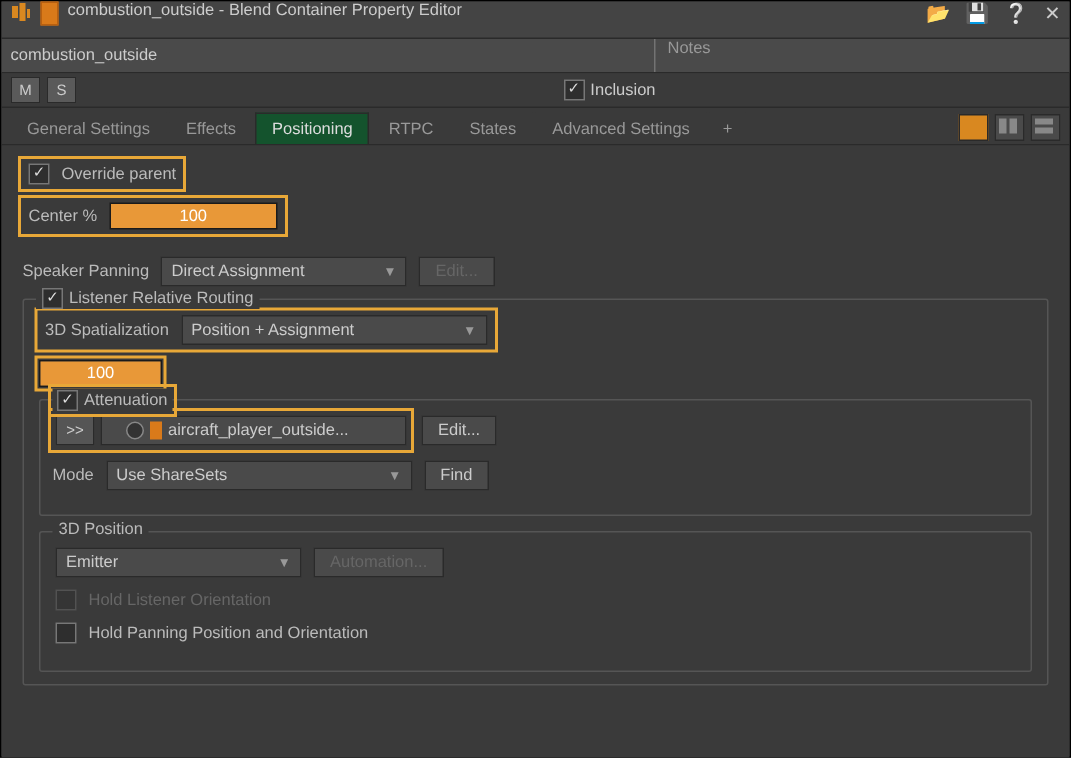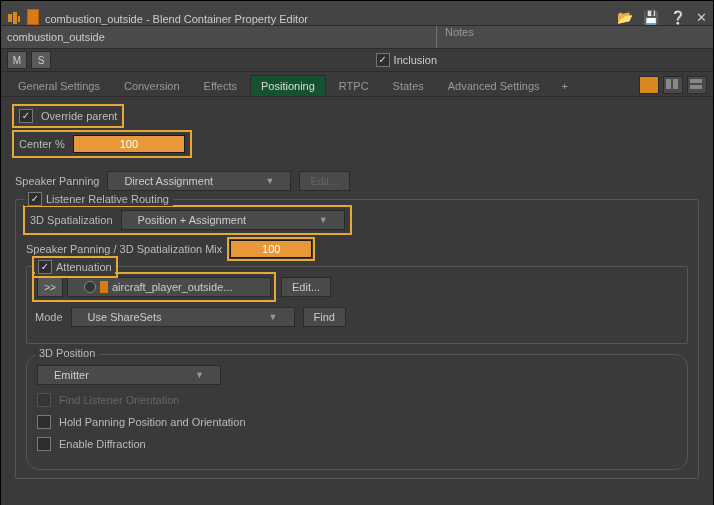--- a/index.html
+++ b/index.html
@@ -1,17 +1,17 @@
 <!DOCTYPE html>
 <html><head>
 <meta charset="utf-8">
 <style>
 html,body{margin:0;padding:0;background:#1a1a1a;font-family:"Segoe UI",Arial,sans-serif;font-size:11px;color:#b8b8b8;-webkit-font-smoothing:antialiased}
 .window{width:714px;height:505px;background:#3a3a3a;box-sizing:border-box;border:1px solid #000;position:relative}
-.titlebar{height:24px;background:#444;border-bottom:1px solid #2a2a2a;display:flex;align-items:flex-end;padding:0 6px;gap:6px}
+.titlebar{height:24px;background:#444;border-bottom:1px solid #2a2a2a;display:flex;align-items:flex-start;padding:0 6px;gap:6px}
 .tb-icon{width:14px;height:14px;display:inline-flex;align-items:center;justify-content:center;color:#e8a838;font-weight:bold;font-size:12px}
 .tb-pin{width:10px;height:14px;background:#d97a1a;border:1px solid #b86010}
 .tb-title{flex:1;color:#ccc;font-size:11px}
 .tb-actions{display:flex;gap:10px;color:#ccc}
 .tb-actions span{cursor:pointer;font-size:13px}
 .toolbar{height:22px;background:#4a4a4a;border-bottom:1px solid #2a2a2a;display:flex;align-items:stretch}
 .toolbar-left{display:flex;align-items:center;padding:0 6px;gap:6px;flex:1}
 .toolbar-right{width:260px;border-left:1px solid #737373;display:flex;padding:0 8px;color:#999}
 .obj-name{color:#ccc}
 .toolbar2{height:22px;background:#3a3a3a;border-bottom:1px solid #2a2a2a;display:flex;align-items:center;padding:0 6px;gap:4px}
@@ -26,33 +26,33 @@
 .tab.plus{padding:4px 8px}
 .view-btns{margin-left:auto;display:flex;gap:4px;align-items:center;padding-bottom:2px}
 .view-btn{width:18px;height:16px;border:1px solid #2a2a2a;background:#4a4a4a;display:inline-flex;cursor:pointer}
 .view-btn.sel{background:#d98820}
 .content{padding:10px 14px 14px 14px;background:#3a3a3a;height:calc(505px - 24px - 22px - 22px - 24px - 2px);overflow:hidden;position:relative}
 .row{display:flex;align-items:center;gap:8px;margin-bottom:8px}
 .label{color:#bbb}
 .num-field{width:110px;height:16px;background:#2e2e2e;border:1px solid #1a1a1a;display:flex;position:relative}
 .num-field .bar{background:#e89838;height:100%}
 .num-field .val{position:absolute;inset:0;display:flex;align-items:center;justify-content:center;color:#fff;font-size:11px}
-.dropdown{height:18px;background:#4a4a4a;border:1px solid #2a2a2a;display:flex;align-items:center;padding:0 16px;color:#ccc;gap:6px;cursor:pointer}
+.dropdown{height:18px;background:#4a4a4a;border:1px solid #2a2a2a;display:flex;align-items:center;padding:0 6px;color:#ccc;gap:6px;cursor:pointer}
 .dropdown .arrow{margin-left:auto;font-size:9px;color:#999}
 .btn{height:18px;padding:0 10px;background:#4a4a4a;border:1px solid #2a2a2a;color:#ccc;display:inline-flex;align-items:center;cursor:pointer;font-size:11px}
 .btn.disabled{color:#666;cursor:default}
 .panel{border:1px solid #555;border-radius:2px;padding:8px 10px;position:relative;margin-top:6px}
 .panel>.legend{position:absolute;top:-8px;left:8px;background:#3a3a3a;padding:0 4px;color:#bbb;display:flex;align-items:center;gap:4px;font-size:11px}
 .hl{outline:2px solid #e8a838;outline-offset:1px}
 .att-ref{display:flex;align-items:center;gap:4px}
 .att-nav{width:24px;height:18px;background:#555;border:1px solid #2a2a2a;display:flex;align-items:center;justify-content:center;color:#ccc;font-size:10px;cursor:pointer}
 .att-name{width:170px;height:18px;background:#4a4a4a;border:1px solid #2a2a2a;display:flex;align-items:center;gap:4px;padding:0 16px;color:#ccc}
 .att-dot{width:10px;height:10px;border-radius:50%;border:1px solid #888;background:#333;display:inline-block}
 .pin-small{width:8px;height:12px;background:#d97a1a;display:inline-block}
-.subpanel{border:1px solid #555;border-radius:13px;padding:10px;margin-top:10px;position:relative}
+.subpanel{border:1px solid #555;border-radius:2px;padding:10px;margin-top:10px;position:relative}
 .subtitle{position:absolute;top:-8px;left:8px;background:#3a3a3a;padding:0 4px;color:#bbb}
 svg{display:block}
 </style>
 </head>
 <body>
 <div class="window">
 
 <div class="titlebar">
   <span class="tb-icon">
         <svg width="14" height="14" viewBox="0 0 14 14">
@@ -84,21 +84,20 @@
   <span class="ms-btn">M</span>
   <span class="ms-btn">S</span>
   <div class="inclusion">
     <span class="chk checked"></span>
     <span>Inclusion</span>
   </div>
 </div>
 
 <div class="tabbar">
   <div class="tab">General Settings</div>
-  <div class="tab">Conversion</div>
   <div class="tab">Effects</div>
   <div class="tab active">Positioning</div>
   <div class="tab">RTPC</div>
   <div class="tab">States</div>
   <div class="tab">Advanced Settings</div>
   <div class="tab plus">+</div>
   <div class="view-btns">
     <span class="view-btn sel"></span>
     <span class="view-btn">
           <svg width="16" height="14">
@@ -147,21 +146,20 @@
 
     <div class="row hl" style="width:fit-content;padding:2px 4px">
       <span class="label">3D Spatialization</span>
       <div class="dropdown" style="width:190px">
         <span>Position + Assignment</span>
         <span class="arrow">▼</span>
       </div>
     </div>
 
     <div class="row" style="margin-top:6px">
-      <span class="label">Speaker Panning / 3D Spatialization Mix</span>
       <div class="num-field hl" style="width:80px">
         <div class="bar" style="width:100%"></div>
         <div class="val">100</div>
       </div>
     </div>
 
     <div class="panel" style="margin-top:8px;padding:8px">
       <div class="legend hl" style="padding:1px 3px">
         <span class="chk checked"></span>
         <span>Attenuation</span>
@@ -189,31 +187,28 @@
       </div>
     </div>
 
     <div class="subpanel">
       <div class="subtitle">3D Position</div>
       <div class="row">
         <div class="dropdown" style="width:150px">
           <span>Emitter</span>
           <span class="arrow">▼</span>
         </div>
+        <span class="btn disabled">Automation...</span>
       </div>
       <div class="row">
         <span class="chk disabled"></span>
-        <span class="label" style="color:#666">Find Listener Orientation</span>
+        <span class="label" style="color:#666">Hold Listener Orientation</span>
       </div>
       <div class="row">
         <span class="chk"></span>
         <span class="label">Hold Panning Position and Orientation</span>
       </div>
-      <div class="row">
-        <span class="chk"></span>
-        <span class="label">Enable Diffraction</span>
-      </div>
     </div>
 
   </div>
 </div>
 
 </div>
 
 </body></html>

